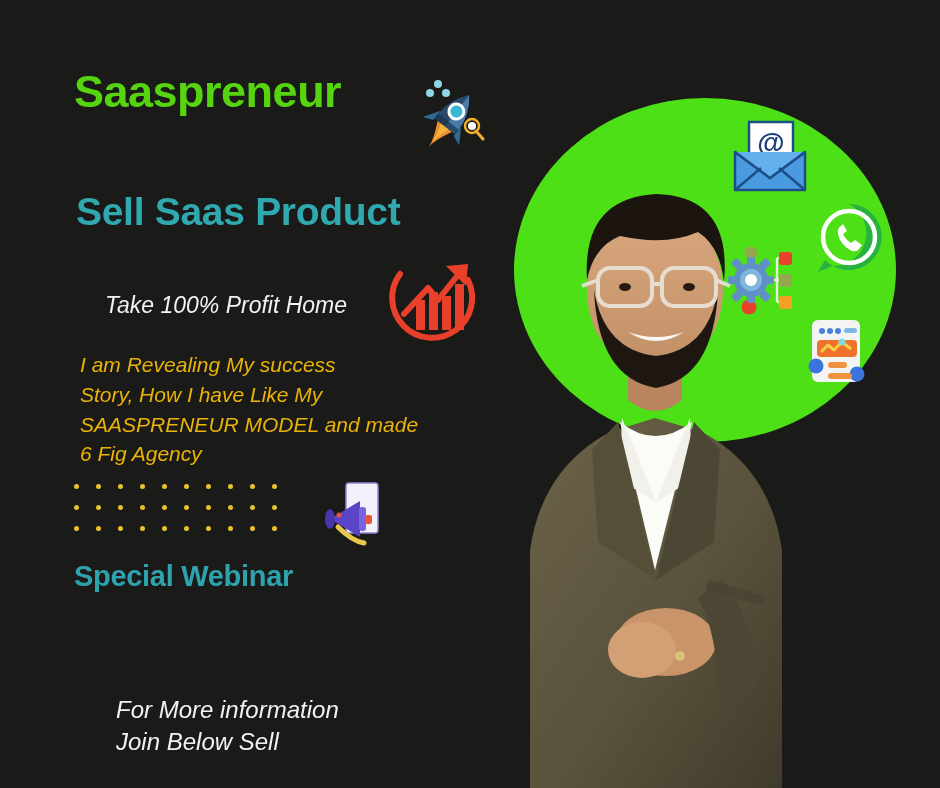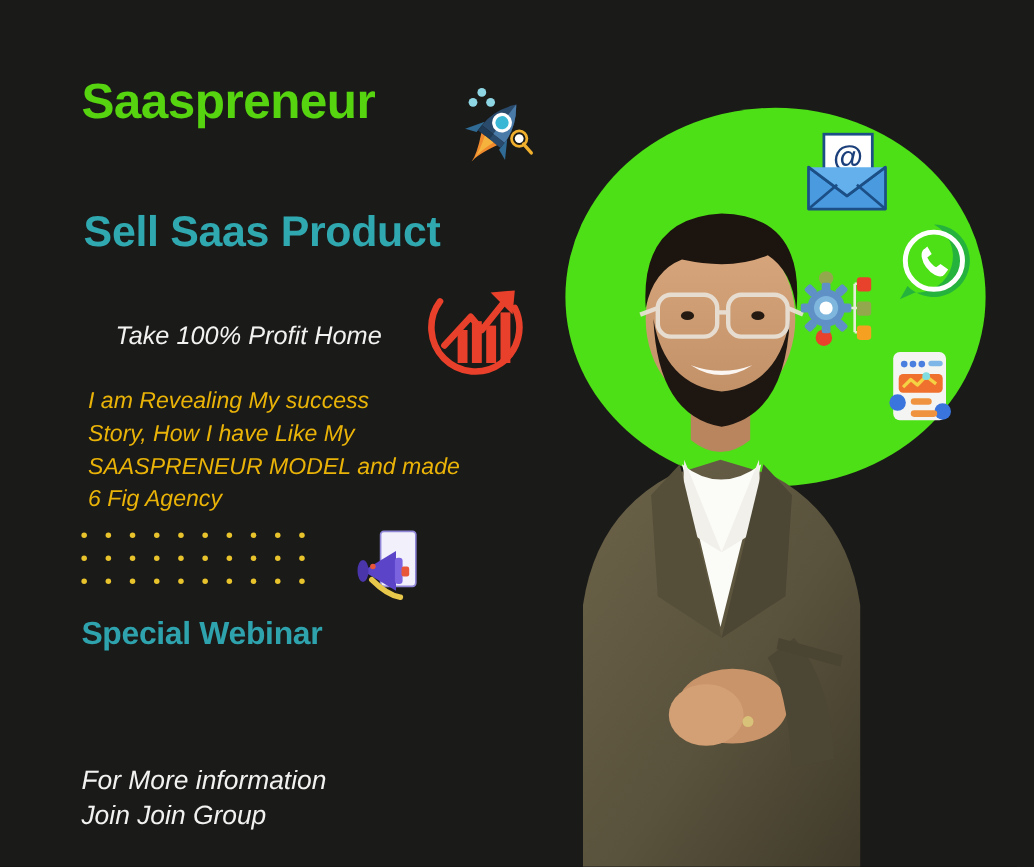--- a/index.html
+++ b/index.html
@@ -132,21 +132,21 @@
   .footer-copy {
     position: absolute;
     left: 74px;
     top: 694px;
     color: #f2f2f0;
     font-size: 24px;
     font-style: italic;
     font-weight: 500;
     line-height: 1.35;
   }
-  .footer-copy span { display: block; }
+  .footer-copy span { display: block; margin-left: 42px; }
 </style>
 </head>
 <body>
 
 <div class="poster">
 
   <div class="hero-circle"></div>
 
   <div class="person">
     <svg viewBox="0 0 420 640" xmlns="http://www.w3.org/2000/svg">
@@ -366,16 +366,16 @@
       <i></i>
       <i></i>
     </div>
 
   <div class="headline-webinar">
     <span>Special Webinar</span>
   </div>
 
   <div class="footer-copy">
     <span>For More information</span>
-    <span>Join Join Group</span>
+    <span>Join Below Sell</span>
   </div>
 
 </div>
 
 </body></html>

